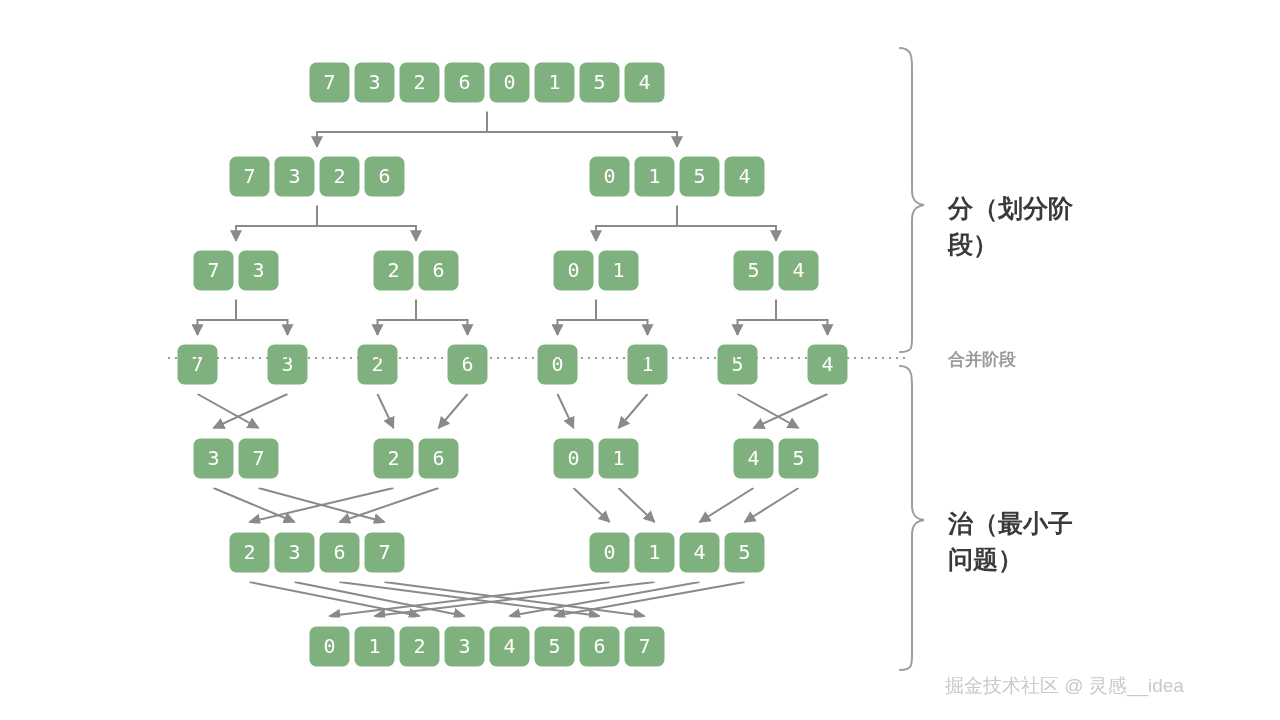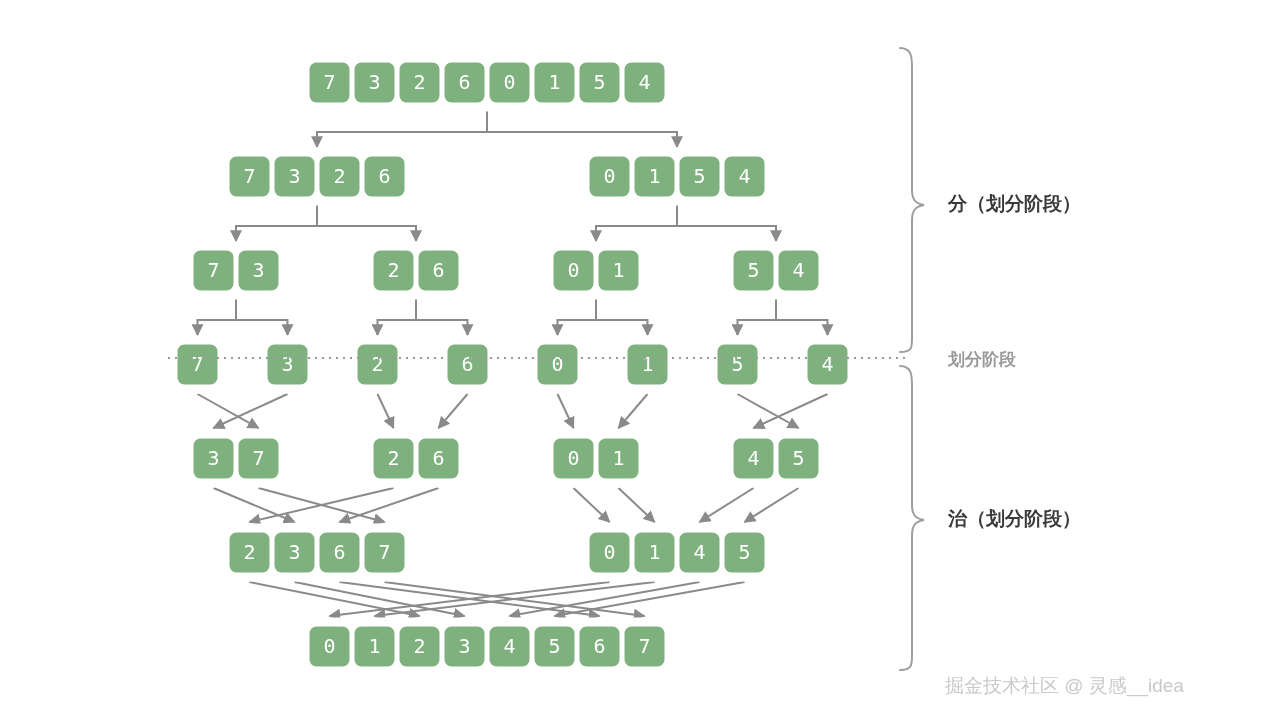--- a/index.html
+++ b/index.html
@@ -57,21 +57,21 @@
   }
   .brace {
     stroke: #9e9e9e;
     stroke-width: 2;
     fill: none;
     stroke-linecap: round;
   }
   .phase-label {
     position: absolute;
     font-family: "Liberation Sans", "DejaVu Sans", sans-serif;
-    font-size: 19px;
+    font-size: 25px;
     font-weight: bold;
     color: #3a3a3a;
     line-height: 1.45;
     width: 140px;
   }
   .sub-label {
     position: absolute;
     font-family: "Liberation Sans", "DejaVu Sans", sans-serif;
     font-size: 17px;
     font-weight: bold;
@@ -288,18 +288,18 @@
              C 912 366, 912 376, 912 386
              L 912 505
              C 912 517, 918 519, 924 520
              C 918 521, 912 523, 912 535
              L 912 655
              C 912 665, 912 670, 900 670"></path>
   </svg>
 
   <div class="phase-label" style="left:948px; top:190px;">分（划分阶段）</div>
 
-  <div class="sub-label" style="left:948px; top:348px;">划分阶段</div>
-
-  <div class="phase-label" style="left:948px; top:505px;">治（划分阶段）</div>
+  <div class="sub-label" style="left:948px; top:348px;">合并阶段</div>
+
+  <div class="phase-label" style="left:948px; top:505px;">治（最小子问题）</div>
 
   <div class="watermark" style="left:945px; top:673px;">掘金技术社区 @ 灵感__idea</div>
 </div>
 
 </body></html>

